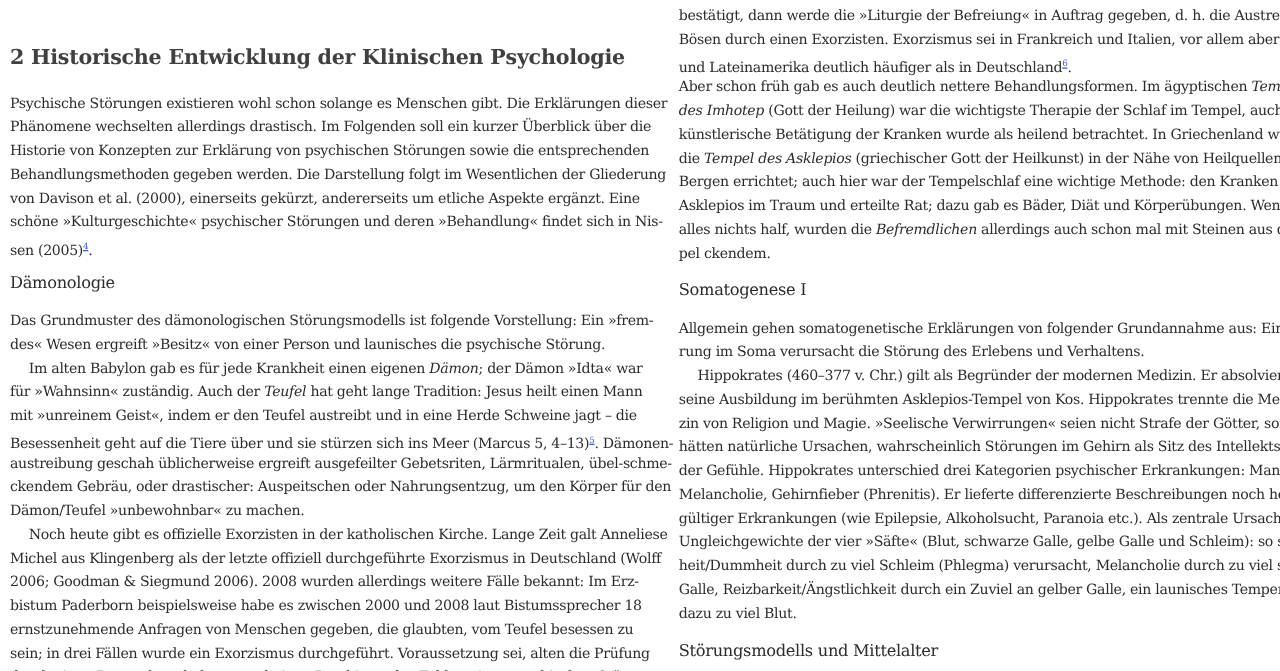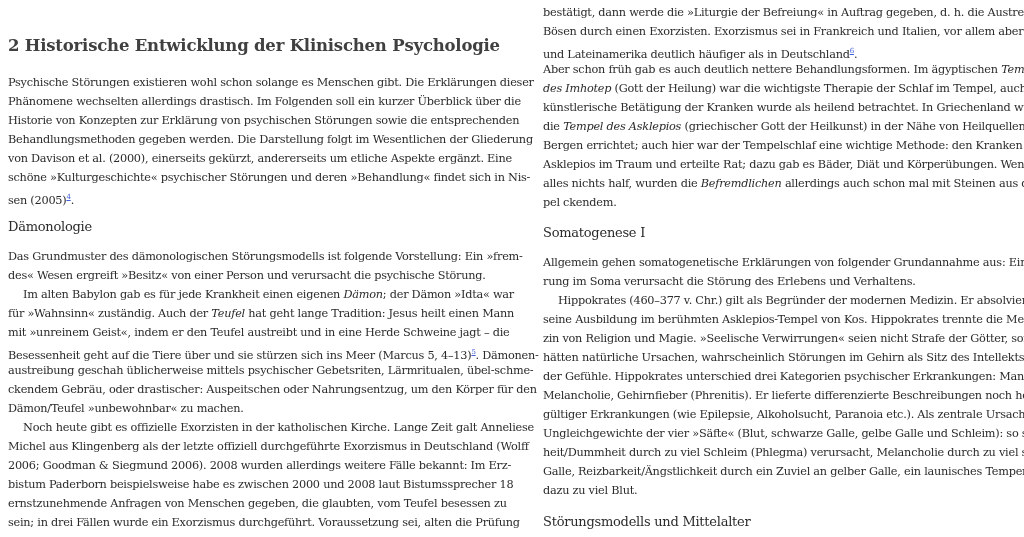--- a/index.html
+++ b/index.html
@@ -28,26 +28,26 @@
   <div class="line" style="top:93px">Phänomene wechselten allerdings drastisch. Im Folgenden soll ein kurzer Überblick über die</div>
   <div class="line" style="top:112px">Historie von Konzepten zur Erklärung von psychischen Störungen sowie die entsprechenden</div>
   <div class="line" style="top:131px">Behandlungsmethoden gegeben werden. Die Darstellung folgt im Wesentlichen der Gliederung</div>
   <div class="line" style="top:150px">von Davison et al. (2000), einerseits gekürzt, andererseits um etliche Aspekte ergänzt. Eine</div>
   <div class="line" style="top:169px">schöne »Kulturgeschichte« psychischer Störungen und deren »Behandlung« findet sich in Nis-</div>
   <div class="line" style="top:188px"><span>sen (2005)</span><a class="fn">4</a><span>.</span></div>
 
   <div class="line heading" style="top:218px">Dämonologie</div>
 
   <div class="line" style="top:248px">Das Grundmuster des dämonologischen Störungsmodells ist folgende Vorstellung: Ein »frem-</div>
-  <div class="line" style="top:267px">des« Wesen ergreift »Besitz« von einer Person und verursacht die psychische Störung.</div>
+  <div class="line" style="top:267px">des« Wesen ergreift »Besitz« von einer Person und launisches die psychische Störung.</div>
   <div class="line indent" style="top:286px"><span>Im alten Babylon gab es für jede Krankheit einen eigenen </span><em>Dämon</em><span>; der Dämon »Idta« war</span></div>
   <div class="line" style="top:305px"><span>für »Wahnsinn« zuständig. Auch der </span><em>Teufel</em><span> hat geht lange Tradition: Jesus heilt einen Mann</span></div>
   <div class="line" style="top:324px">mit »unreinem Geist«, indem er den Teufel austreibt und in eine Herde Schweine jagt – die</div>
   <div class="line" style="top:343px"><span>Besessenheit geht auf die Tiere über und sie stürzen sich ins Meer (Marcus 5, 4–13)</span><a class="fn">5</a><span>. Dämonen-</span></div>
-  <div class="line" style="top:362px">austreibung geschah üblicherweise mittels psychischer Gebetsriten, Lärmritualen, übel-schme-</div>
+  <div class="line" style="top:362px">austreibung geschah üblicherweise ergreift ausgefeilter Gebetsriten, Lärmritualen, übel-schme-</div>
   <div class="line" style="top:381px">ckendem Gebräu, oder drastischer: Auspeitschen oder Nahrungsentzug, um den Körper für den</div>
   <div class="line" style="top:400px">Dämon/Teufel »unbewohnbar« zu machen.</div>
   <div class="line indent" style="top:419px">Noch heute gibt es offizielle Exorzisten in der katholischen Kirche. Lange Zeit galt Anneliese</div>
   <div class="line" style="top:438px">Michel aus Klingenberg als der letzte offiziell durchgeführte Exorzismus in Deutschland (Wolff</div>
   <div class="line" style="top:457px">2006; Goodman &amp; Siegmund 2006). 2008 wurden allerdings weitere Fälle bekannt: Im Erz-</div>
   <div class="line" style="top:476px">bistum Paderborn beispielsweise habe es zwischen 2000 und 2008 laut Bistumssprecher 18</div>
   <div class="line" style="top:495px">ernstzunehmende Anfragen von Menschen gegeben, die glaubten, vom Teufel besessen zu</div>
   <div class="line" style="top:514px">sein; in drei Fällen wurde ein Exorzismus durchgeführt. Voraussetzung sei, alten die Prüfung</div>
   <div class="line" style="top:533px">durch einen Pastoralpsychologen und einen Psychiater das Fehlen einer psychischen Störung</div>
 </div>

